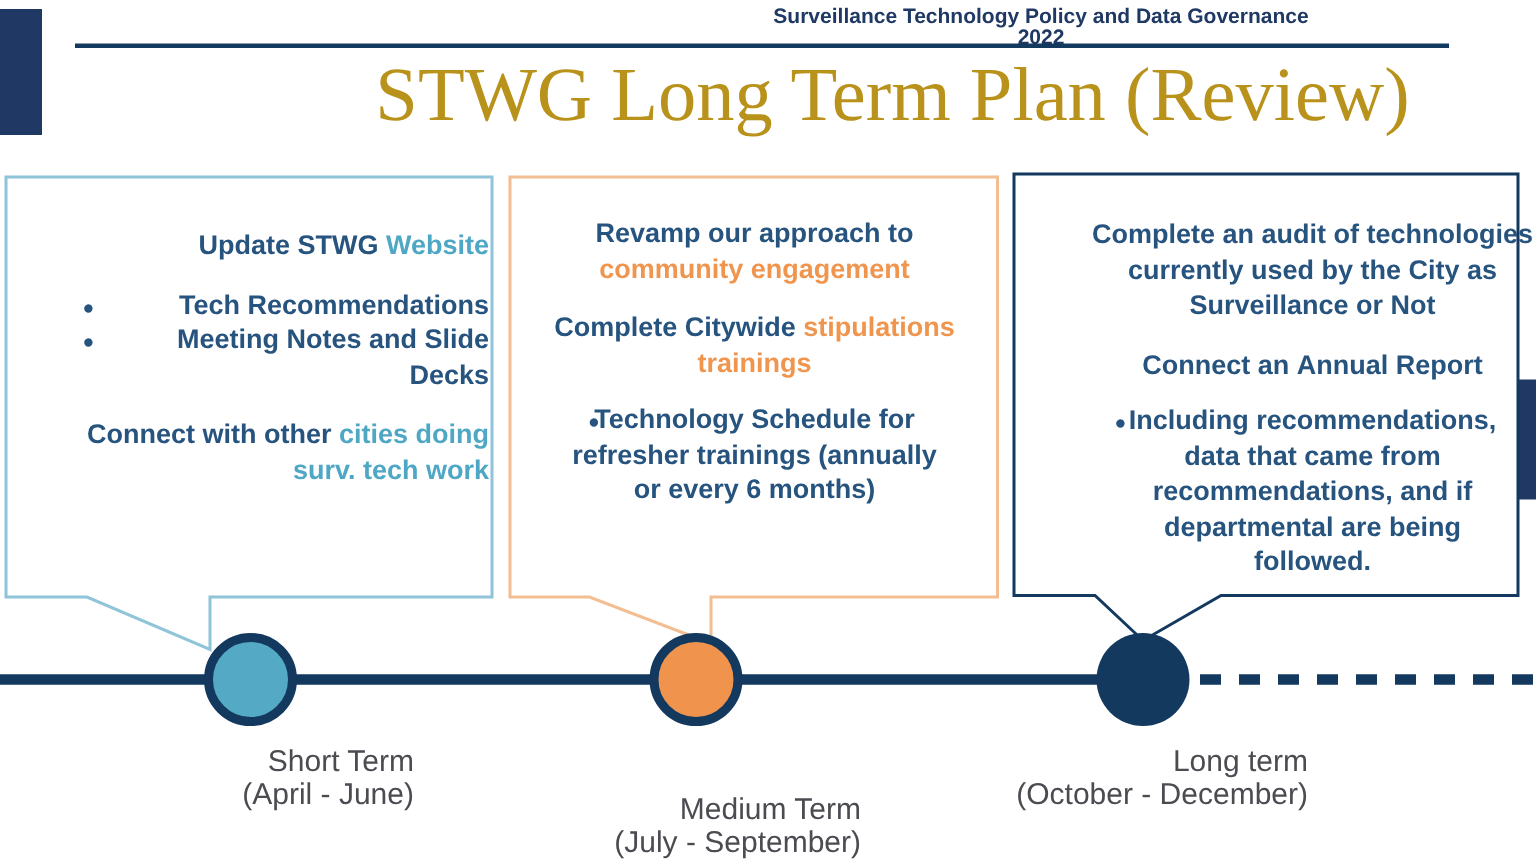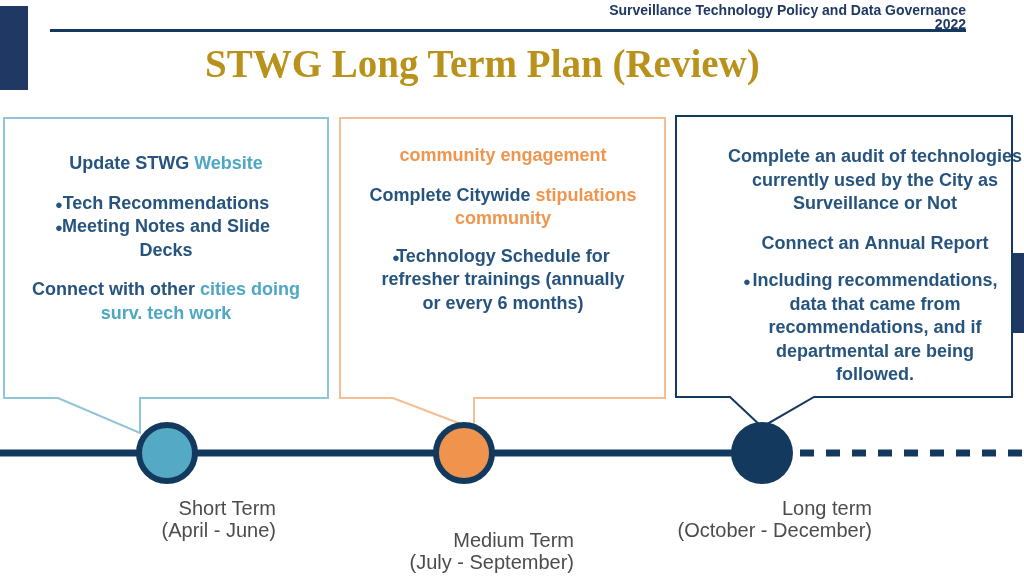--- a/index.html
+++ b/index.html
@@ -1,25 +1,25 @@
 <!DOCTYPE html>
 <html style="--navy-dark: #14395F; --navy-header: #1F3864; --text-navy: #27547F; --teal: #4EA7C4; --teal-border: #8FC4D9; --orange: #F0954E; --orange-border: #F2BE92; --gold: #B9921B; --label-gray: #4B4B51; --teal-fill: #54A9C4; --orange-fill: #F0944D;"><head>
 <meta charset="utf-8">
 <style>
   html,body{margin:0;padding:0;background:#fff;}
   #slide{position:relative;width:1024px;height:576px;background:#ffffff;overflow:hidden;
          font-family:"Liberation Sans",sans-serif;}
   .bar{position:absolute;background:var(--navy-header);}
   #corner-bar{left:0;top:6px;width:28px;height:84px;}
   #right-bar{left:1012px;top:253px;width:12px;height:80px;}
-  #subtitle{position:absolute;top:3px;right:58px;width:520px;text-align:right;
+  #subtitle{position:absolute;top:3px;right:70px;width:520px;text-align:center;
             font-size:14px;line-height:14px;color:var(--navy-header);font-weight:600;}
   #divider{position:absolute;left:50px;top:29px;width:916px;height:3px;background:var(--navy-dark);}
-  #title{position:absolute;left:205px;top:39px;width:780px;
-         font-family:"Liberation Serif",serif;font-weight:700;font-size:39px;line-height:50px;
+  #title{position:absolute;left:205px;top:39px;width:780px;text-align:center;
+         font-family:"Liberation Serif",serif;font-weight:400;font-size:51px;line-height:50px;
          color:var(--gold);white-space:nowrap;}
   svg#shapes{position:absolute;left:0;top:0;z-index:1;}
   .box-text{position:absolute;z-index:2;text-align:center;font-size:18px;line-height:23.5px;
             font-weight:600;color:var(--text-navy);}
   .box-text .line{position:relative;white-space:nowrap;}
   .gap16{margin-top:16px;}
   .gap14{margin-top:14px;}
   .hl-teal{color:var(--teal);font-weight:700;}
   .hl-orange{color:var(--orange);font-weight:700;}
   .hl-bold{font-weight:700;}
@@ -51,33 +51,34 @@
     <path d="M676,116 H1012 V397 H814 L762,427 L730,397 H676 Z" fill="#ffffff" style="stroke:var(--navy-dark)" stroke-width="2"></path>
 
     <line x1="0" y1="453" x2="765" y2="453" stroke-width="7" style="stroke:var(--navy-dark)"></line>
     <line x1="800" y1="453" x2="1024" y2="453" stroke-width="7" stroke-dasharray="14 12" style="stroke:var(--navy-dark)"></line>
 
     <circle cx="167" cy="453" r="28" stroke-width="6" style="fill:var(--teal-fill);stroke:var(--navy-dark)"></circle>
     <circle cx="464" cy="453" r="28" stroke-width="6" style="fill:var(--orange-fill);stroke:var(--navy-dark)"></circle>
     <circle cx="762" cy="453" r="31" style="fill:var(--navy-dark)"></circle>
   </svg>
 
-  <div class="box-text" style="left:6px;top:152px;width:320px;">
+  <div class="box-text" style="left:6px;top:152px;width:320px;text-align:right;">
     <div class="line"><span>Update STWG </span><span class="hl-teal">Website</span></div>
     <div class="line gap16"><span class="dot" style="left:49px">●</span><span>Tech Recommendations</span></div>
     <div class="line"><span class="dot" style="left:49px">●</span><span>Meeting Notes and Slide</span></div>
     <div class="line">Decks</div>
     <div class="line gap16"><span>Connect with other </span><span class="hl-teal">cities doing</span></div>
     <div class="line hl-teal">surv. tech work</div>
   </div>
 
   <div class="box-text" style="left:343px;top:144px;width:320px;">
+    <div class="line">Revamp our approach to</div>
     <div class="line hl-orange">community engagement</div>
     <div class="line gap16"><span>Complete Citywide </span><span class="hl-orange">stipulations</span></div>
-    <div class="line hl-orange">community</div>
+    <div class="line hl-orange">trainings</div>
     <div class="line gap14"><span class="dot" style="left:49px">●</span><span>Technology Schedule for</span></div>
     <div class="line">refresher trainings (annually</div>
     <div class="line">or every 6 months)</div>
   </div>
 
   <div class="box-text" style="left:709px;top:145px;width:332px;">
     <div class="line">Complete an audit of technologies</div>
     <div class="line">currently used by the City as</div>
     <div class="line hl-bold">Surveillance or Not</div>
     <div class="line gap16"><span>Connect an </span><span class="hl-bold">Annual Report</span></div>

